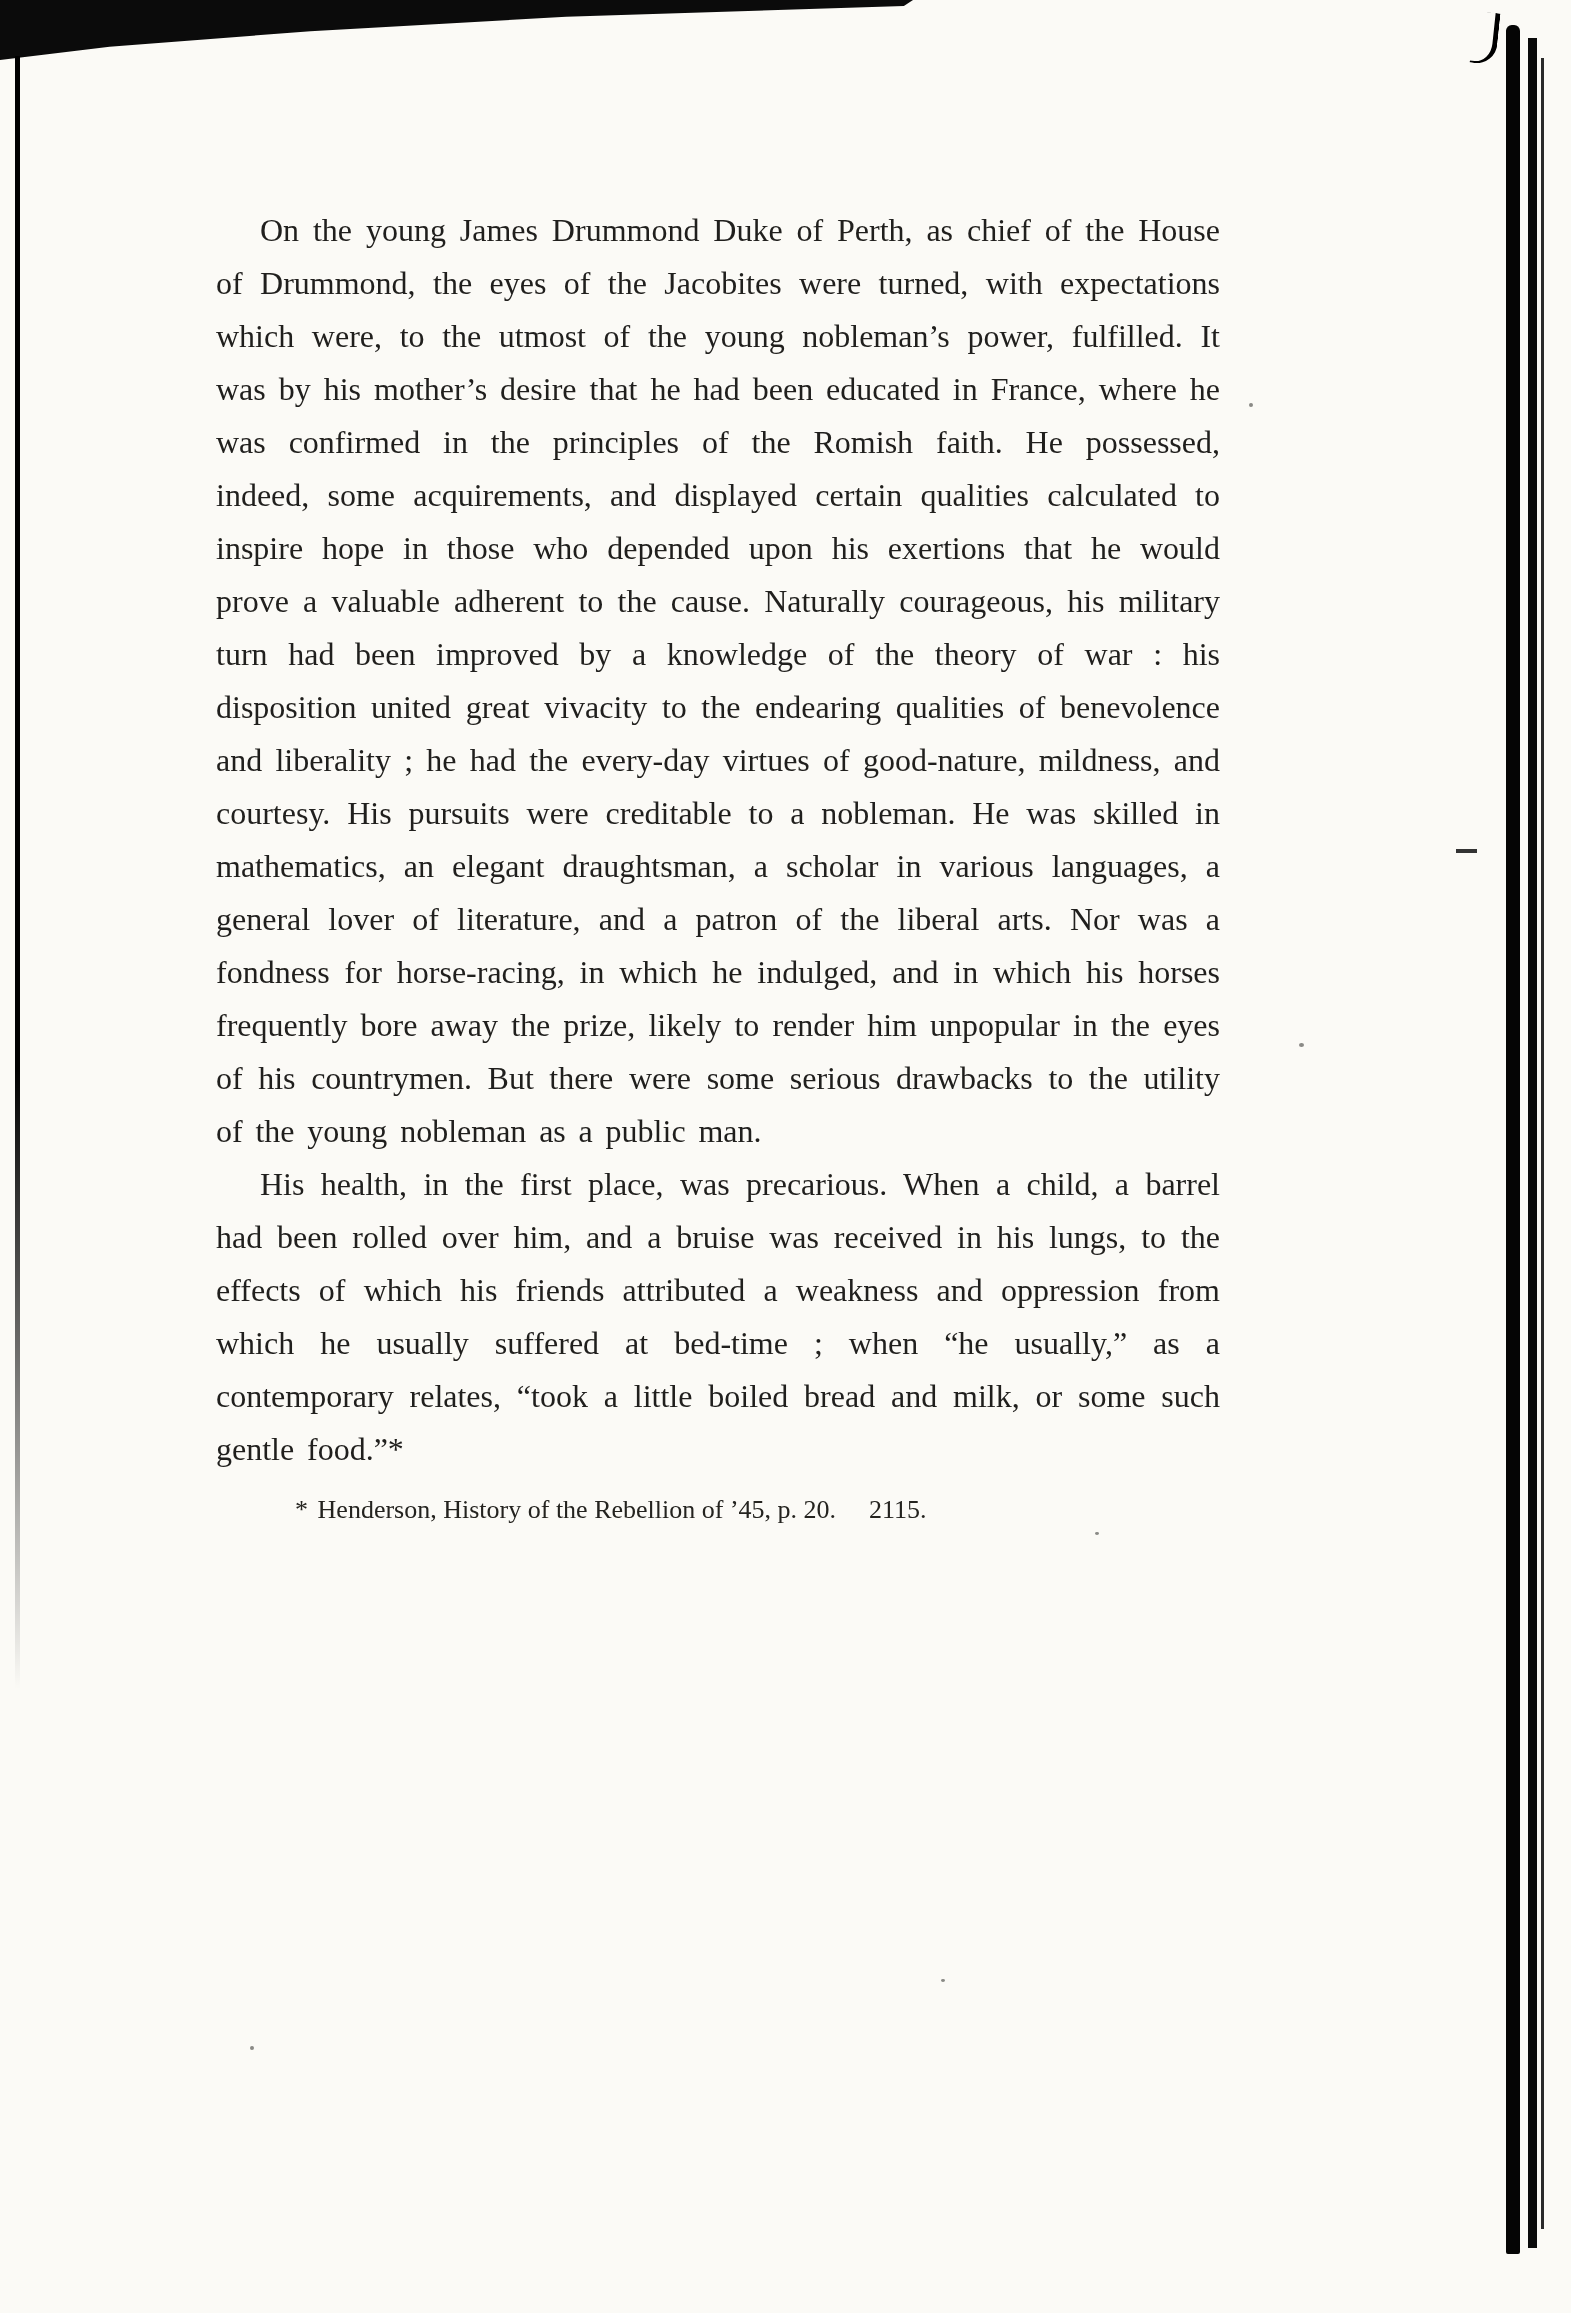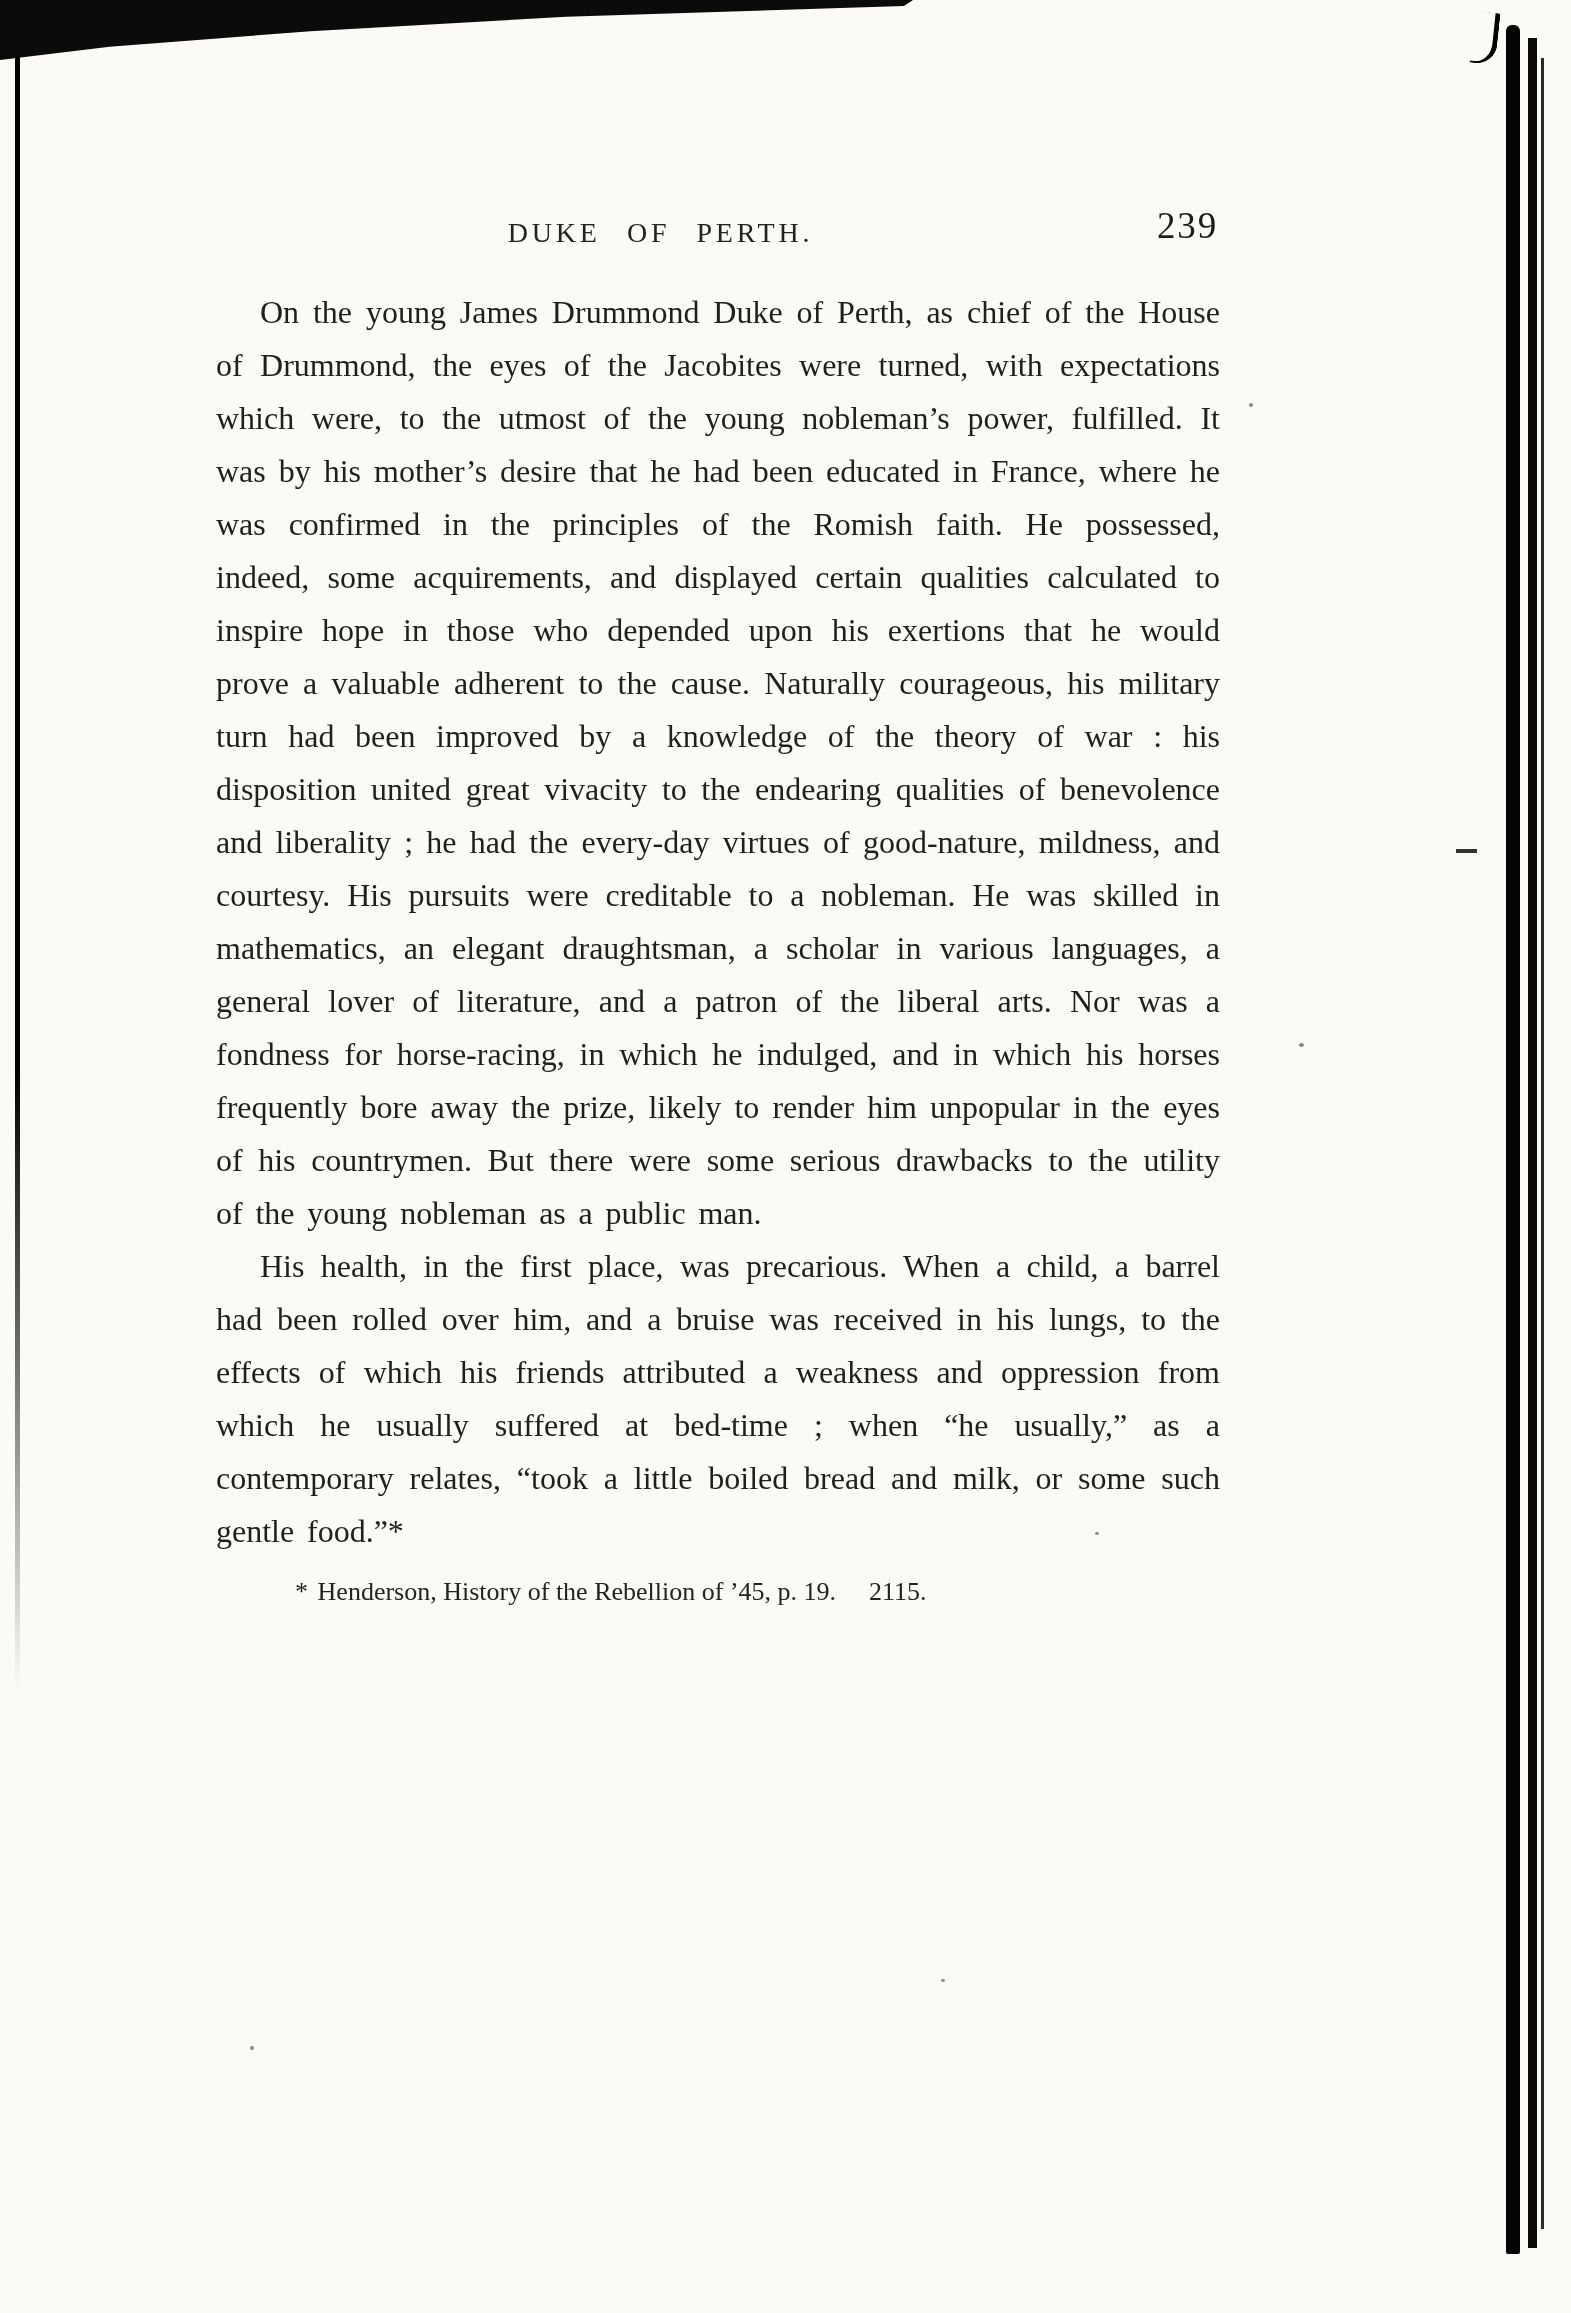--- a/index.html
+++ b/index.html
@@ -134,28 +134,24 @@
   <div class="corner-hook"></div>
   <div class="margin-dash"></div>
   <div class="speck s1"></div>
   <div class="speck s2"></div>
   <div class="speck s3"></div>
   <div class="speck s4"></div>
   <div class="speck s5"></div>
 
   <div class="content">
 
-    <div class="running-header">
-      <span class="running-title">DUKE  OF  PERTH.</span>
-      <span class="page-number">239</span>
-    </div>
 
     <p class="body-para indent"><span class="italic-lead">On the young</span><span> James Drummond Duke of Perth, as chief of the House of Drummond, the eyes of the Jacobites were turned, with expectations which were, to the utmost of the young nobleman’s power, fulfilled.  It was by his mother’s desire that he had been educated in France, where he was confirmed in the principles of the Romish faith.  He possessed, indeed, some acquirements, and displayed certain qualities calculated to inspire hope in those who depended upon his exertions that he would prove a valuable adherent to the cause.  Naturally courageous, his military turn had been improved by a knowledge of the theory of war : his disposition united great vivacity to the endearing qualities of benevolence and liberality ; he had the every-day virtues of good-nature, mildness, and courtesy.  His pursuits were creditable to a nobleman. He was skilled in mathematics, an elegant draughtsman, a scholar in various languages, a general lover of literature, and a patron of the liberal arts.  Nor was a fondness for horse-racing, in which he indulged, and in which his horses frequently bore away the prize, likely to render him unpopular in the eyes of his countrymen. But there were some serious drawbacks to the utility of the young nobleman as a public man.</span></p>
 
     <p class="body-para indent"><span>His health, in the first place, was precarious.  When a child, a barrel had been rolled over him, and a bruise was received in his lungs, to the effects of which his friends attributed a weakness and oppression from which he usually suffered at bed-time ; when “he usually,” as a contemporary relates, “took a little boiled bread and milk, or some such gentle food.”*</span></p>
 
     <div class="footnote">
-      <span class="fn-marker">*</span><span>Henderson, History of the Rebellion of ’45, p. 19.</span><span class="fn-year">2115.</span>
+      <span class="fn-marker">*</span><span>Henderson, History of the Rebellion of ’45, p. 20.</span><span class="fn-year">2115.</span>
     </div>
 
   </div>
 </div>
 
 
 </body></html>

